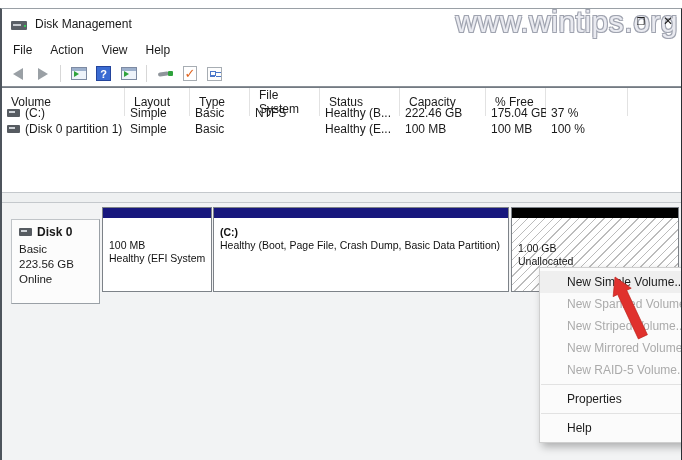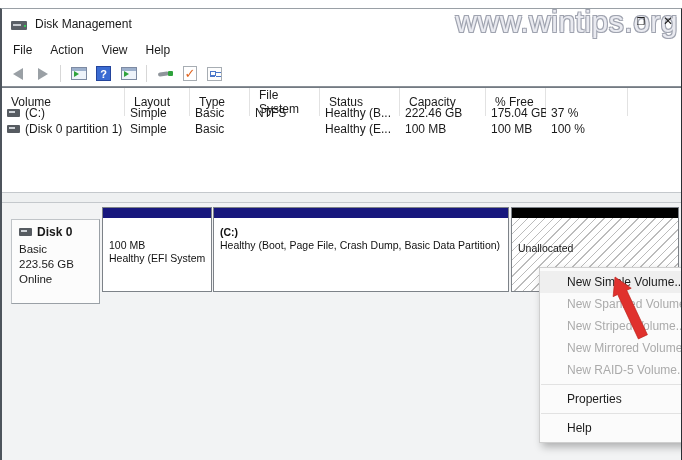--- a/index.html
+++ b/index.html
@@ -258,20 +258,21 @@
     <div class="pstrip primary"></div>
     <div class="pbody">
       <div class="l1">(C:)</div>
       <div>Healthy (Boot, Page File, Crash Dump, Basic Data Partition)</div>
     </div>
   </div>
 
   <div class="partition part-ua">
     <div class="pstrip unalloc"></div>
     <div class="pbody">
+      <div>1.00 GB</div>
       <div>Unallocated</div>
     </div>
   </div>
 
   <div class="ctxmenu">
     <div class="ctxitem highlighted">New Simple Volume...</div>
     <div class="ctxitem disabled">New Spanned Volume...</div>
     <div class="ctxitem disabled">New Striped Volume...</div>
     <div class="ctxitem disabled">New Mirrored Volume...</div>
     <div class="ctxitem disabled">New RAID-5 Volume...</div>

